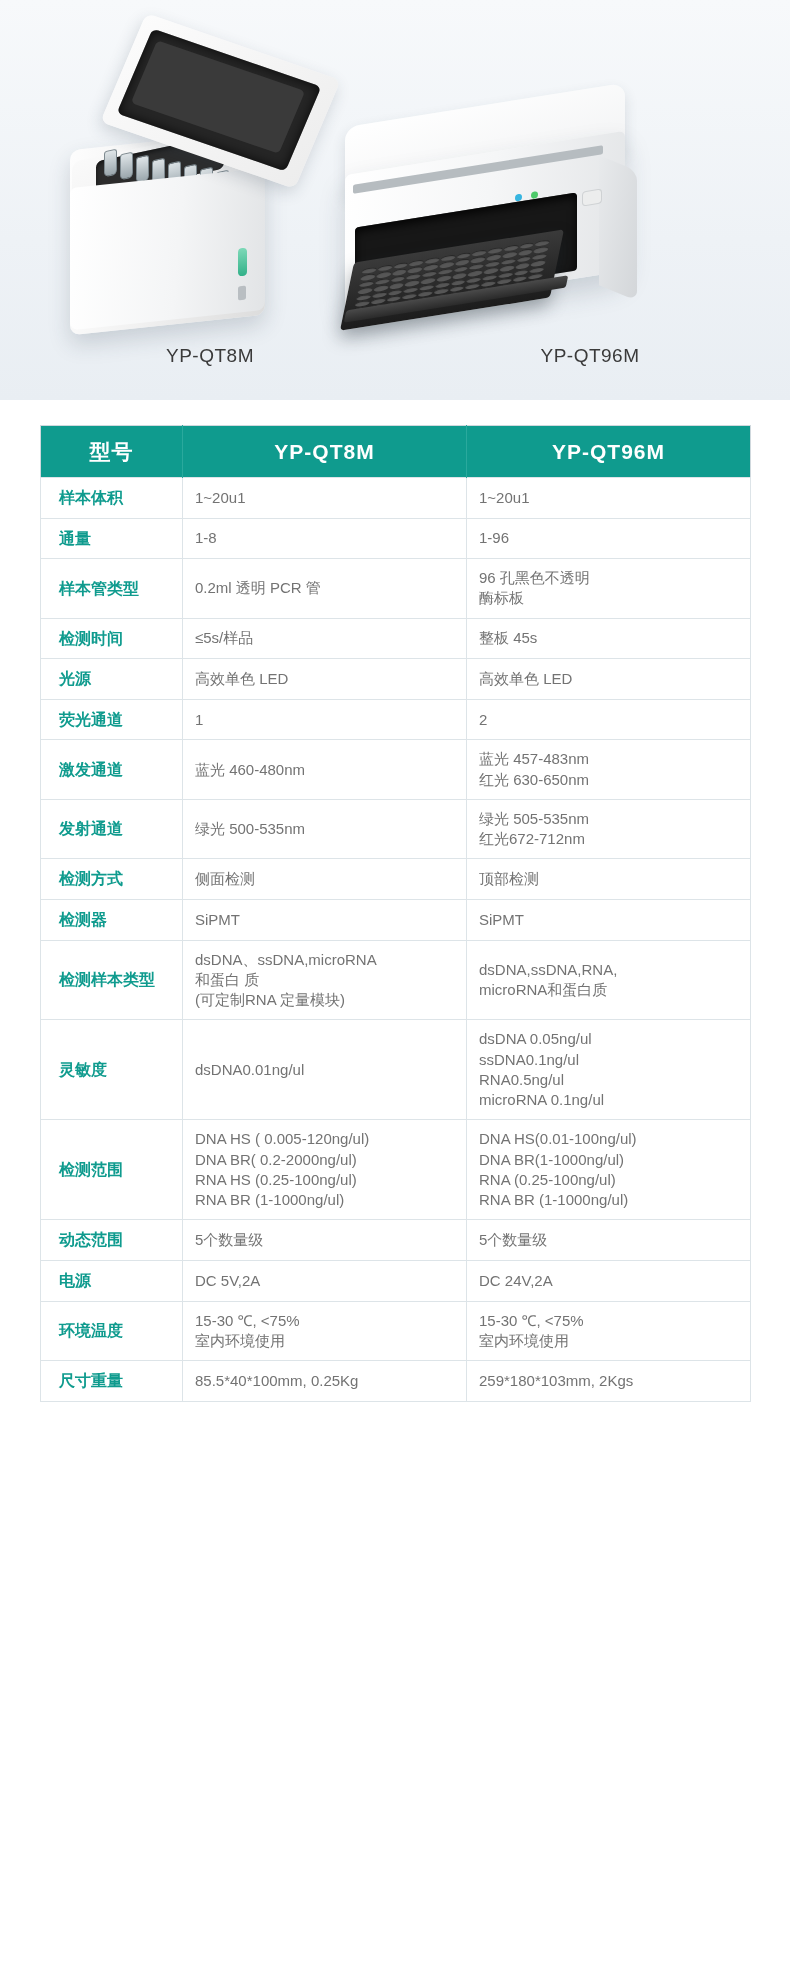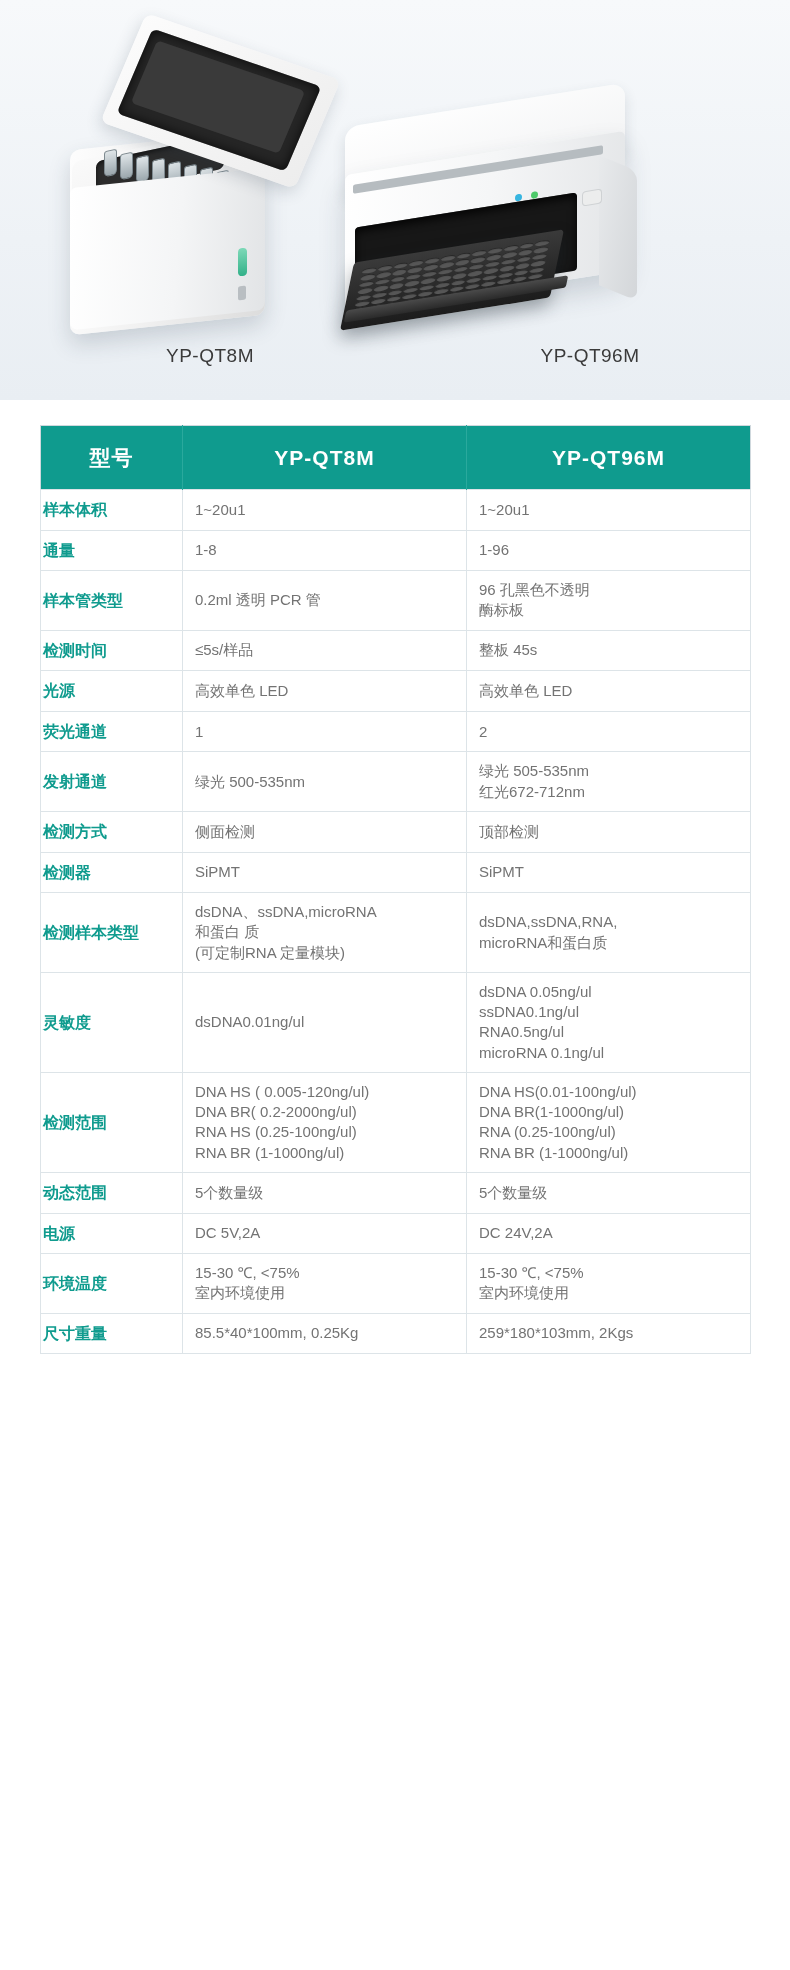--- a/index.html
+++ b/index.html
@@ -302,40 +302,40 @@
   }
   table.spec col.c1 { width: 142px; }
   table.spec col.c2 { width: 284px; }
   table.spec col.c3 { width: 284px; }
 
   table.spec thead th {
     background: #0f9b8e;
     color: #ffffff;
     font-size: 21px;
     font-weight: bold;
-    height: 64px;
+    height: 52px;
     text-align: center;
     border-right: 1px solid #2aa99d;
     letter-spacing: 1px;
   }
   table.spec thead th:last-child { border-right: none; }
 
   table.spec td {
     border: 1px solid #dde4e8;
     padding: 9px 12px;
     font-size: 15px;
     color: #737373;
     vertical-align: middle;
     line-height: 1.35;
   }
   table.spec td.label {
     color: #0f9b8e;
     font-weight: bold;
     font-size: 16px;
-    padding-left: 2px;
+    padding-left: 18px;
   }
   table.spec tbody tr { background: #ffffff; }
   .cellline { display: block; }
 </style>
 </head>
 <body>
 
 <div class="hero">
   <div class="hero-inner">
 
@@ -542,20 +542,30 @@
         <tr>
           <td class="label">荧光通道</td>
           <td>
             <span class="cellline">1</span>
           </td>
           <td>
             <span class="cellline">2</span>
           </td>
         </tr>
         <tr>
+          <td class="label">激发通道</td>
+          <td>
+            <span class="cellline">蓝光 460-480nm</span>
+          </td>
+          <td>
+            <span class="cellline">蓝光 457-483nm</span>
+            <span class="cellline">红光 630-650nm</span>
+          </td>
+        </tr>
+        <tr>
           <td class="label">发射通道</td>
           <td>
             <span class="cellline">绿光 500-535nm</span>
           </td>
           <td>
             <span class="cellline">绿光 505-535nm</span>
             <span class="cellline">红光672-712nm</span>
           </td>
         </tr>
         <tr>

